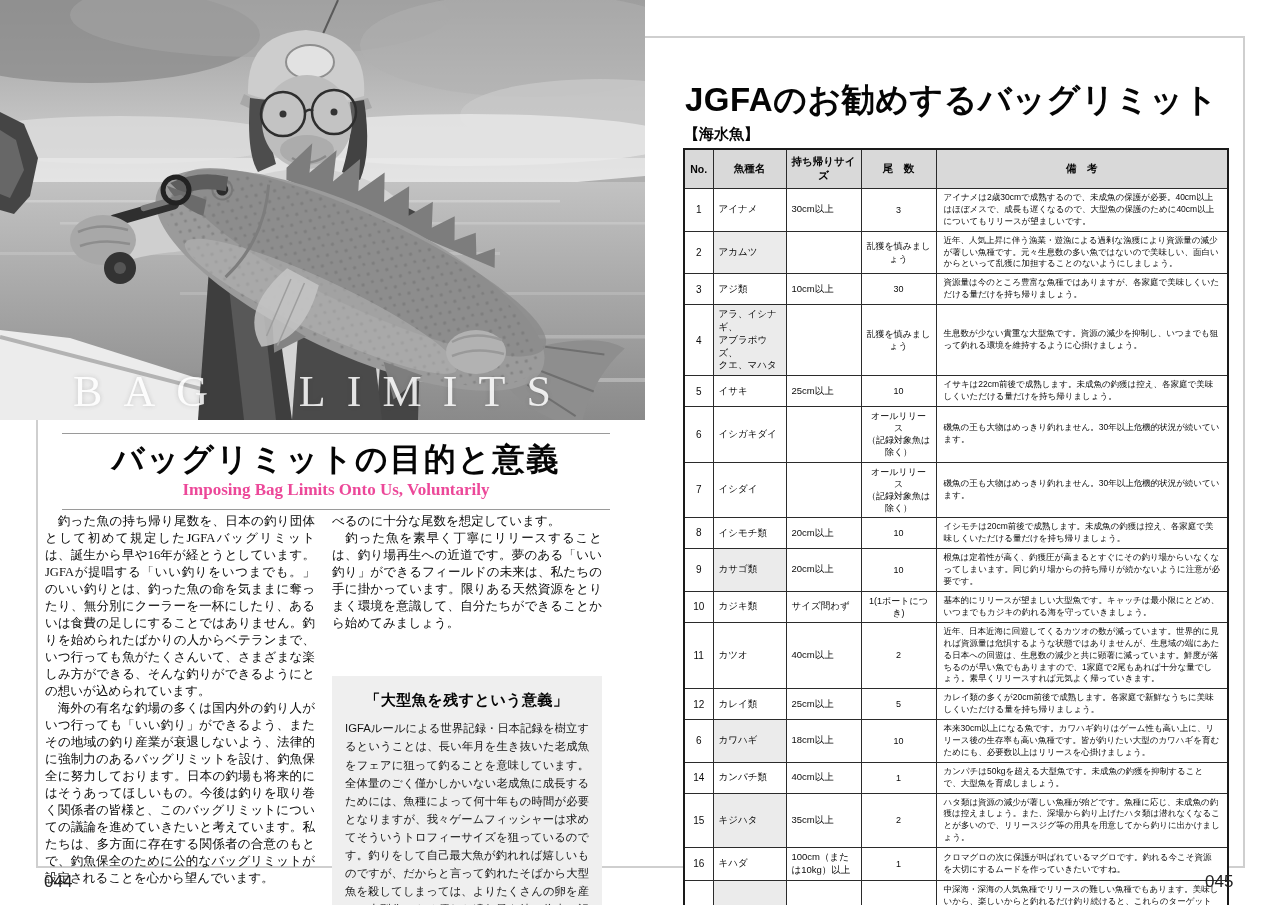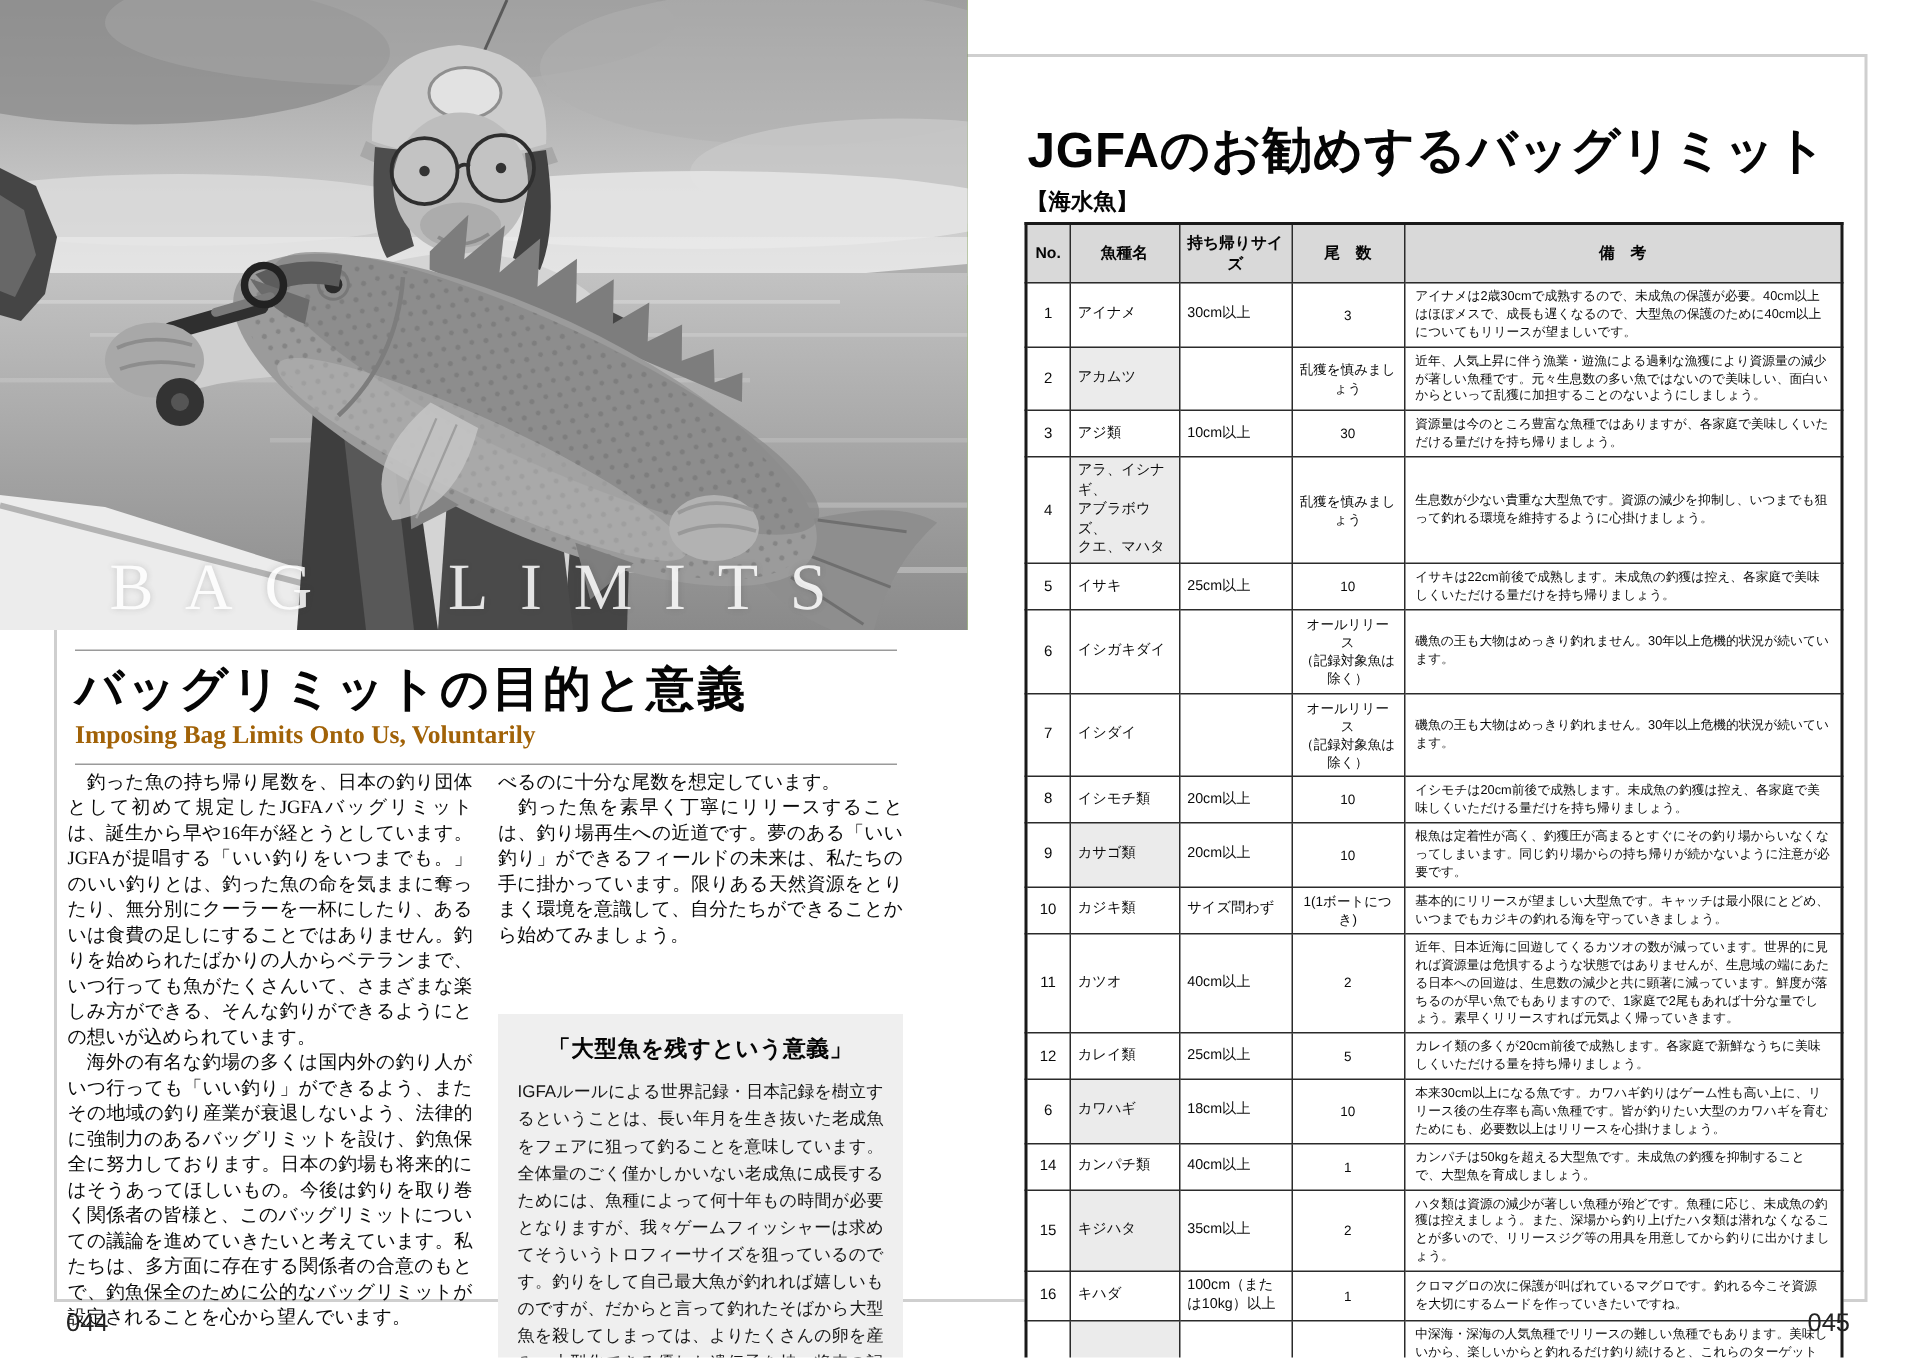--- a/index.html
+++ b/index.html
@@ -23,31 +23,31 @@
   .photo svg{display:block;width:100%;height:100%;}
   .photo-overlay-text{
     position:absolute;left:0;right:0;bottom:6px;text-align:center;
     font-family:"Liberation Serif",serif;
     font-size:44px;line-height:1;
     color:var(--overlay-text,#fff);opacity:.85;
     letter-spacing:.48em;word-spacing:.85em;white-space:nowrap;
     text-shadow:0 0 5px rgba(60,60,60,.25);
   }
   .article-head{
-    position:absolute;left:50px;top:433px;width:548px;
+    position:absolute;left:62px;top:433px;width:548px;
     border-top:1px solid #9a9a9a;border-bottom:1px solid #9a9a9a;
-    text-align:left;padding:7px 0 9px;
+    text-align:center;padding:7px 0 9px;
   }
   .article-title{
     margin:0;font-family:"Liberation Serif",serif;font-weight:bold;
     font-size:32px;line-height:1.15;letter-spacing:2px;color:#050505;
   }
   .article-subtitle{
     margin:2px 0 0;font-family:"Liberation Serif",serif;font-weight:bold;
-    font-size:17px;line-height:1.2;color:#a16207;
+    font-size:17px;line-height:1.2;color:#ec4899;
   }
   .article-body{
     position:absolute;left:45px;top:513px;width:557px;
     display:flex;gap:17px;
   }
   .col{width:270px;
     font-family:"Liberation Serif",serif;font-size:12.5px;line-height:1.36;
     text-align:justify;color:#090909;
   }
   .body-para{margin:0;}

